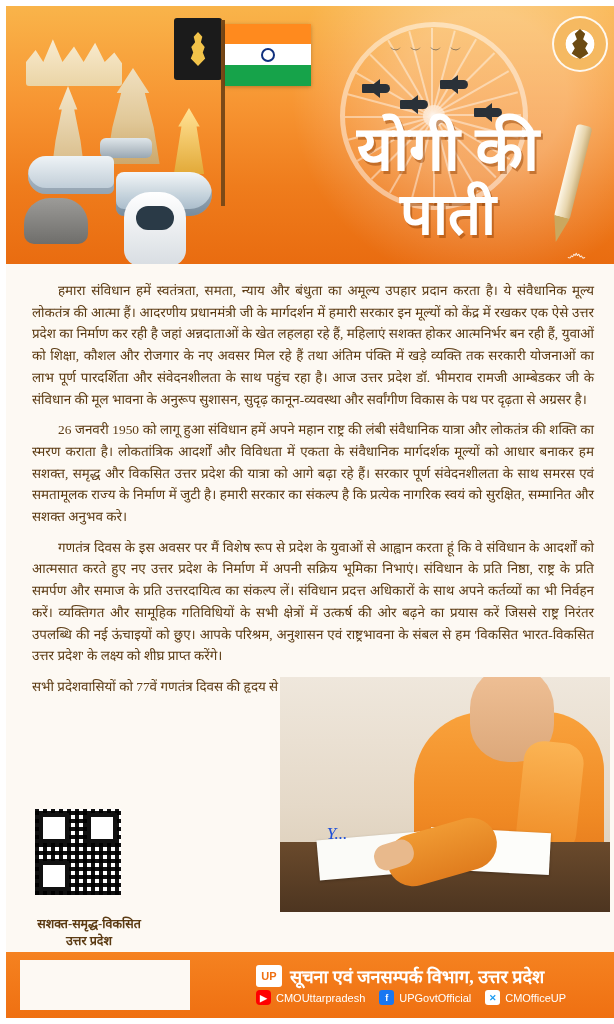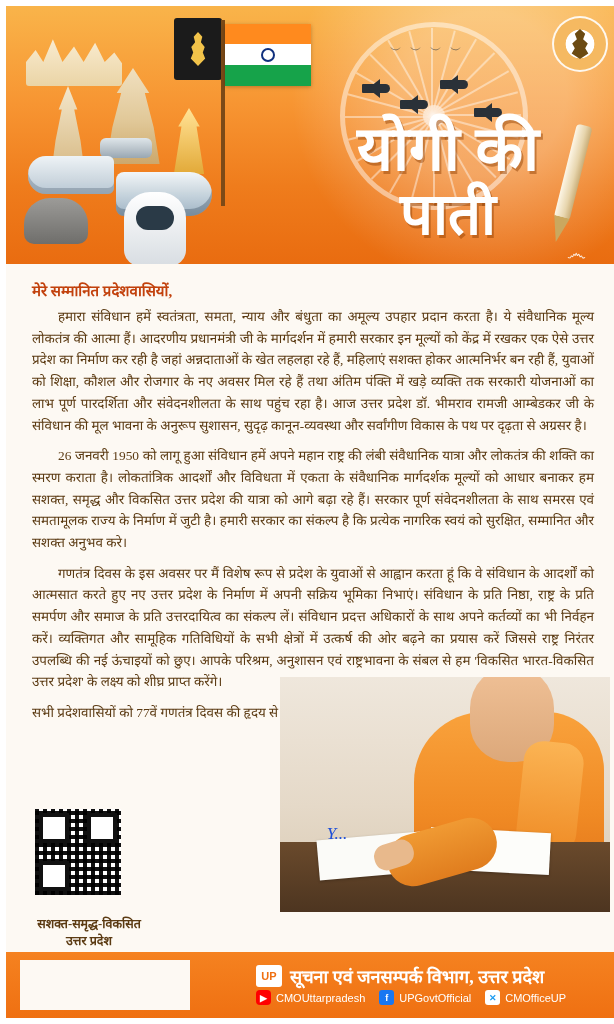--- a/index.html
+++ b/index.html
@@ -344,21 +344,20 @@
       <div class="title-2">पाती</div>
     </div>
     <div class="pen">
       <div class="body"></div>
         <div class="nib"></div>
     </div>
     <div class="swirl">෴</div>
   </div>
 
   <div class="letter">
-    <div class="salutation">मेरे सम्मानित प्रदेशवासियों,</div>
 
     <p class="para">हमारा संविधान हमें स्वतंत्रता, समता, न्याय और बंधुता का अमूल्य उपहार प्रदान करता है। ये संवैधानिक मूल्य लोकतंत्र की आत्मा हैं। आदरणीय प्रधानमंत्री जी के मार्गदर्शन में हमारी सरकार इन मूल्यों को केंद्र में रखकर एक ऐसे उत्तर प्रदेश का निर्माण कर रही है जहां अन्नदाताओं के खेत लहलहा रहे हैं, महिलाएं सशक्त होकर आत्मनिर्भर बन रही हैं, युवाओं को शिक्षा, कौशल और रोजगार के नए अवसर मिल रहे हैं तथा अंतिम पंक्ति में खड़े व्यक्ति तक सरकारी योजनाओं का लाभ पूर्ण पारदर्शिता और संवेदनशीलता के साथ पहुंच रहा है। आज उत्तर प्रदेश डॉ. भीमराव रामजी आम्बेडकर जी के संविधान की मूल भावना के अनुरूप सुशासन, सुदृढ़ कानून-व्यवस्था और सर्वांगीण विकास के पथ पर दृढ़ता से अग्रसर है।</p>
     <p class="para">26 जनवरी 1950 को लागू हुआ संविधान हमें अपने महान राष्ट्र की लंबी संवैधानिक यात्रा और लोकतंत्र की शक्ति का स्मरण कराता है। लोकतांत्रिक आदर्शों और विविधता में एकता के संवैधानिक मार्गदर्शक मूल्यों को आधार बनाकर हम सशक्त, समृद्ध और विकसित उत्तर प्रदेश की यात्रा को आगे बढ़ा रहे हैं। सरकार पूर्ण संवेदनशीलता के साथ समरस एवं समतामूलक राज्य के निर्माण में जुटी है। हमारी सरकार का संकल्प है कि प्रत्येक नागरिक स्वयं को सुरक्षित, सम्मानित और सशक्त अनुभव करे।</p>
     <p class="para">गणतंत्र दिवस के इस अवसर पर मैं विशेष रूप से प्रदेश के युवाओं से आह्वान करता हूं कि वे संविधान के आदर्शों को आत्मसात करते हुए नए उत्तर प्रदेश के निर्माण में अपनी सक्रिय भूमिका निभाएं। संविधान के प्रति निष्ठा, राष्ट्र के प्रति समर्पण और समाज के प्रति उत्तरदायित्व का संकल्प लें। संविधान प्रदत्त अधिकारों के साथ अपने कर्तव्यों का भी निर्वहन करें। व्यक्तिगत और सामूहिक गतिविधियों के सभी क्षेत्रों में उत्कर्ष की ओर बढ़ने का प्रयास करें जिससे राष्ट्र निरंतर उपलब्धि की नई ऊंचाइयों को छुए। आपके परिश्रम, अनुशासन एवं राष्ट्रभावना के संबल से हम 'विकसित भारत-विकसित उत्तर प्रदेश' के लक्ष्य को शीघ्र प्राप्त करेंगे।</p>
     <p class="para no-indent">सभी प्रदेशवासियों को 77वें गणतंत्र दिवस की हृदय से शुभकामनाएं।</p>
 
     <div class="photo">
       <div class="bg"></div>
       <div class="robe"></div>
       <div class="head"></div>

